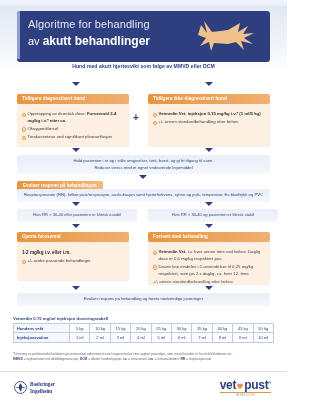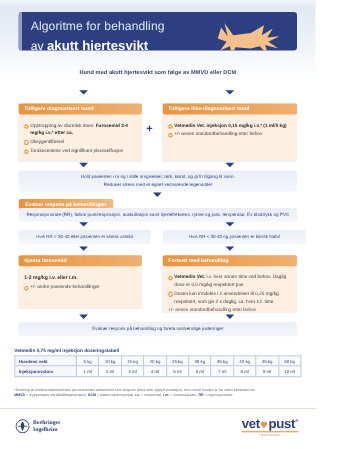--- a/index.html
+++ b/index.html
@@ -18,21 +18,21 @@
     position:absolute;left:0;top:0;width:287px;height:72px;
     background:linear-gradient(180deg,#dfe6f2 0%,#eef2f8 55%,#ffffff 100%);
   }
   .topband:after{
     content:"";position:absolute;left:0;top:0;width:287px;height:6px;
     background:linear-gradient(180deg,#f3f6fb,#e6ecf6);
   }
 
   
   .header{
-    position:absolute;left:17px;top:11px;width:253px;height:35px;
+    position:absolute;left:17px;top:11px;width:253px;height:51px;
     background:#2e3f7f;
     border-radius:3px 3px 3px 3px;
     overflow:hidden;
   }
   .header .accent{
     position:absolute;left:0;top:0;width:3px;height:48px;background:#8fa0cf;
   }
   .header .ttl{
     position:absolute;left:11px;top:7px;width:160px;
     color:#ffffff;line-height:1.25;
@@ -127,21 +127,21 @@
 <body>
 
 <div class="page">
 
   <div class="topband"></div>
 
   <div class="header">
     <div class="accent"></div>
     <div class="ttl">
       <span class="l1">Algoritme for behandling</span>
-      <span class="l2"><span>av </span><b>akutt hjertesvikt</b></span>
+      <span class="l2"><span>av </span><b>akutt behandlinger</b></span>
     </div>
     <svg class="dog" viewBox="0 0 58 32">
       <path fill="#f2c08a" d="M3 5 L9 13 L6 1 L14 12 L30 10 L42 3 L40 12 L50 6 L45 14 L56 13 L46 18 L55 24 L43 21 L46 30 L38 22 L30 24 L16 23 L13 31 L11 22 L2 26 L8 18 L0 15 Z"></path>
     </svg>
   </div>
 
   <div class="subhead">Hund med akutt hjertesvikt som følge av MMVD eller DCM</div>
 
   <div class="arw" style="left:72px;top:82px;"></div>
   <div class="arw" style="left:205px;top:82px;"></div>

